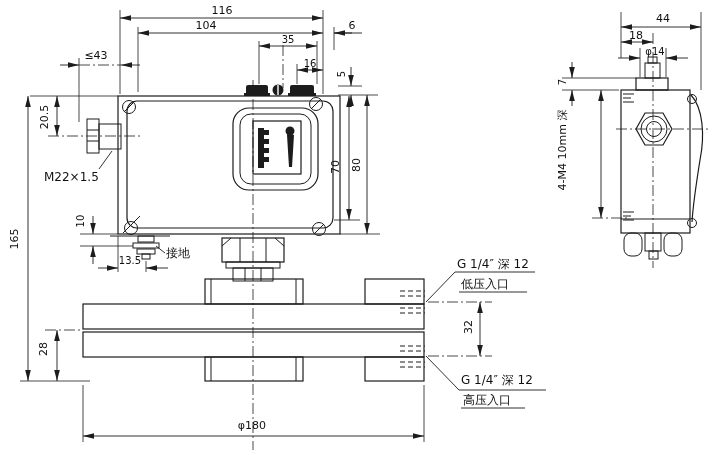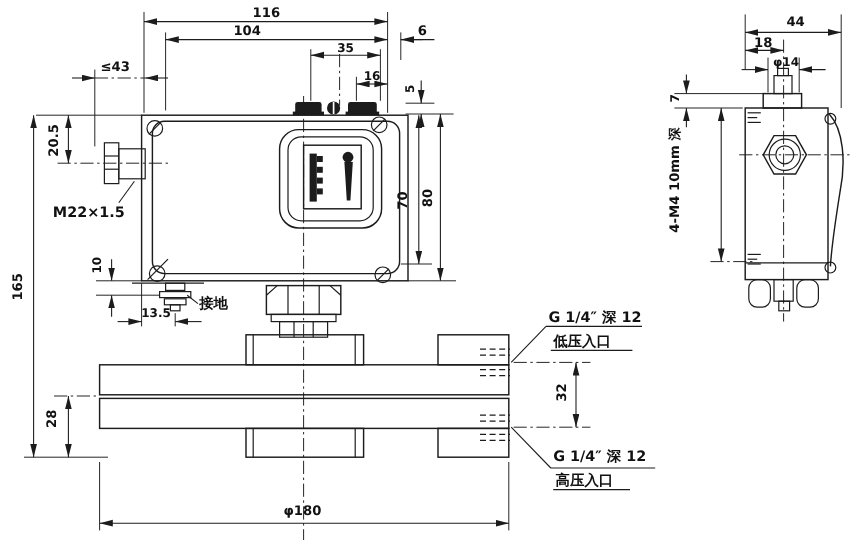--- a/index.html
+++ b/index.html
@@ -1,16 +1,16 @@
 <!DOCTYPE html>
 <html><head>
 <meta charset="utf-8">
 <style>
   html,body{margin:0;padding:0;background:#fff;}
-  .page{width:723px;height:455px;background:#ffffff;position:relative;overflow:hidden;font-weight:bold;}
+  .page{width:723px;height:455px;background:#ffffff;position:relative;overflow:hidden;}
   svg{display:block;}
   .ln{stroke:#1c1c1c;stroke-width:1.2;fill:none;}
   .thin{stroke:#1c1c1c;stroke-width:1;fill:none;}
   .dim{stroke:#1c1c1c;stroke-width:.9;fill:none;}
   .ext{stroke:#1c1c1c;stroke-width:.8;fill:none;}
   .cl{stroke:#1c1c1c;stroke-width:.8;fill:none;stroke-dasharray:11 3 2 3;}
   .dash{stroke:#1c1c1c;stroke-width:1;fill:none;stroke-dasharray:5 3;}
   .blk{fill:#1c1c1c;stroke:none;}
   text{font-family:"DejaVu Sans","Liberation Sans",sans-serif;font-size:11px;fill:#111;}
   .sm{font-size:10px;}

